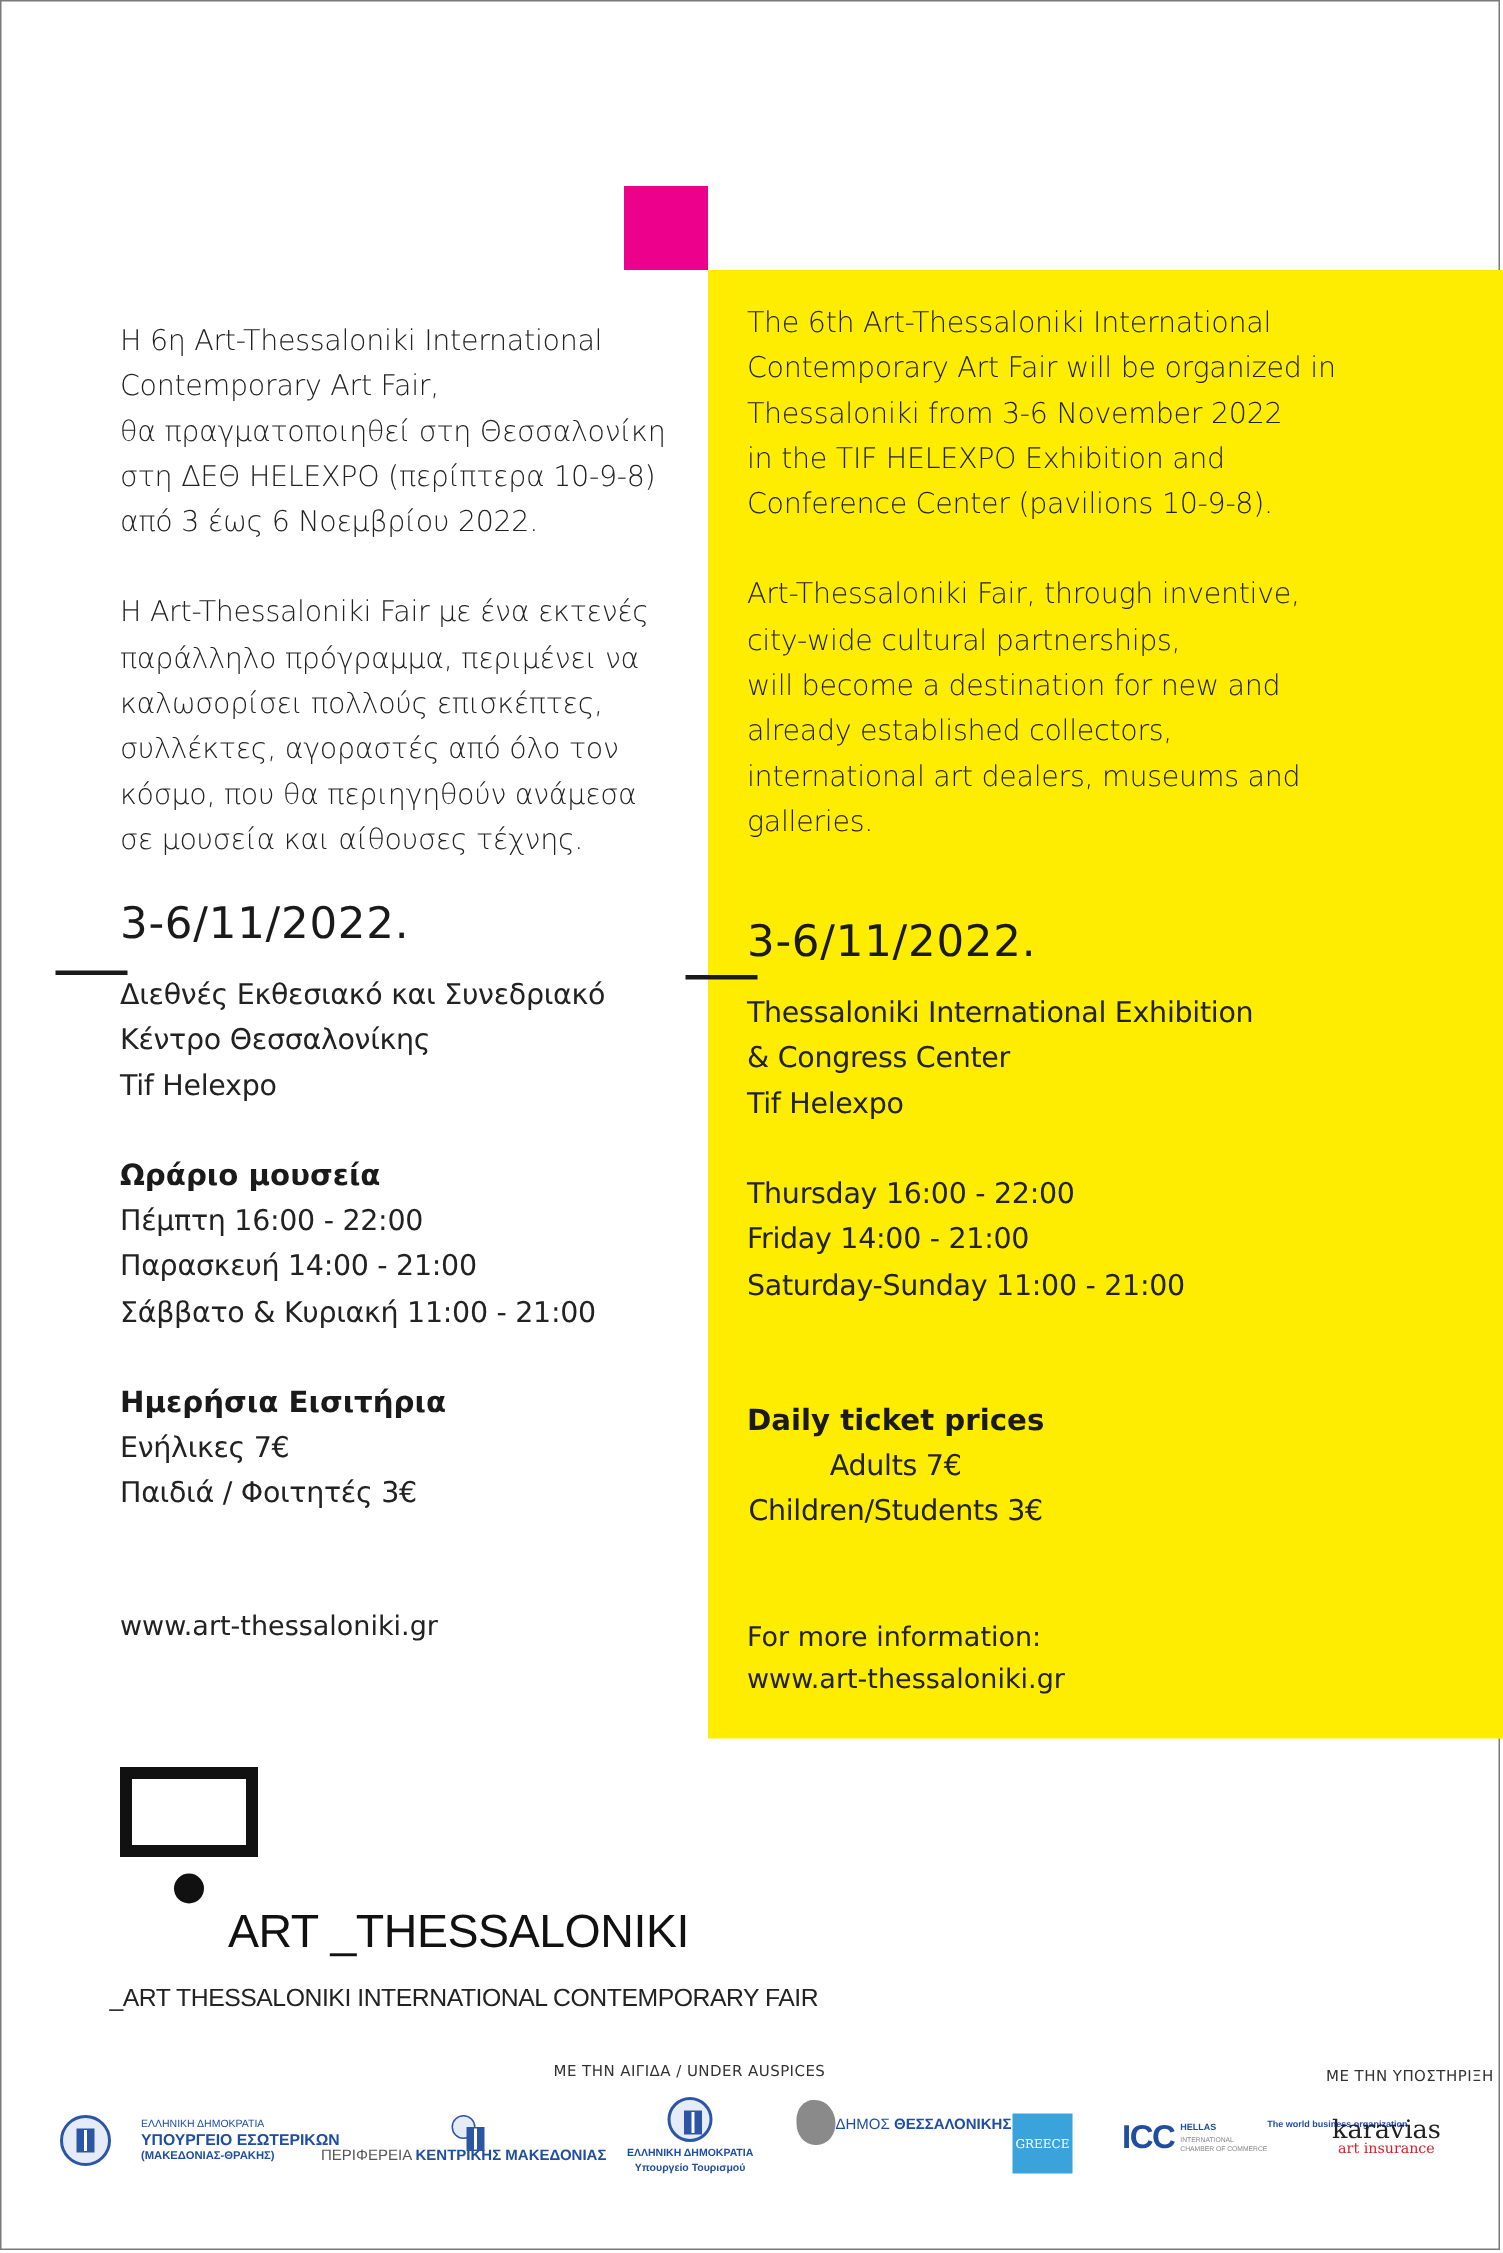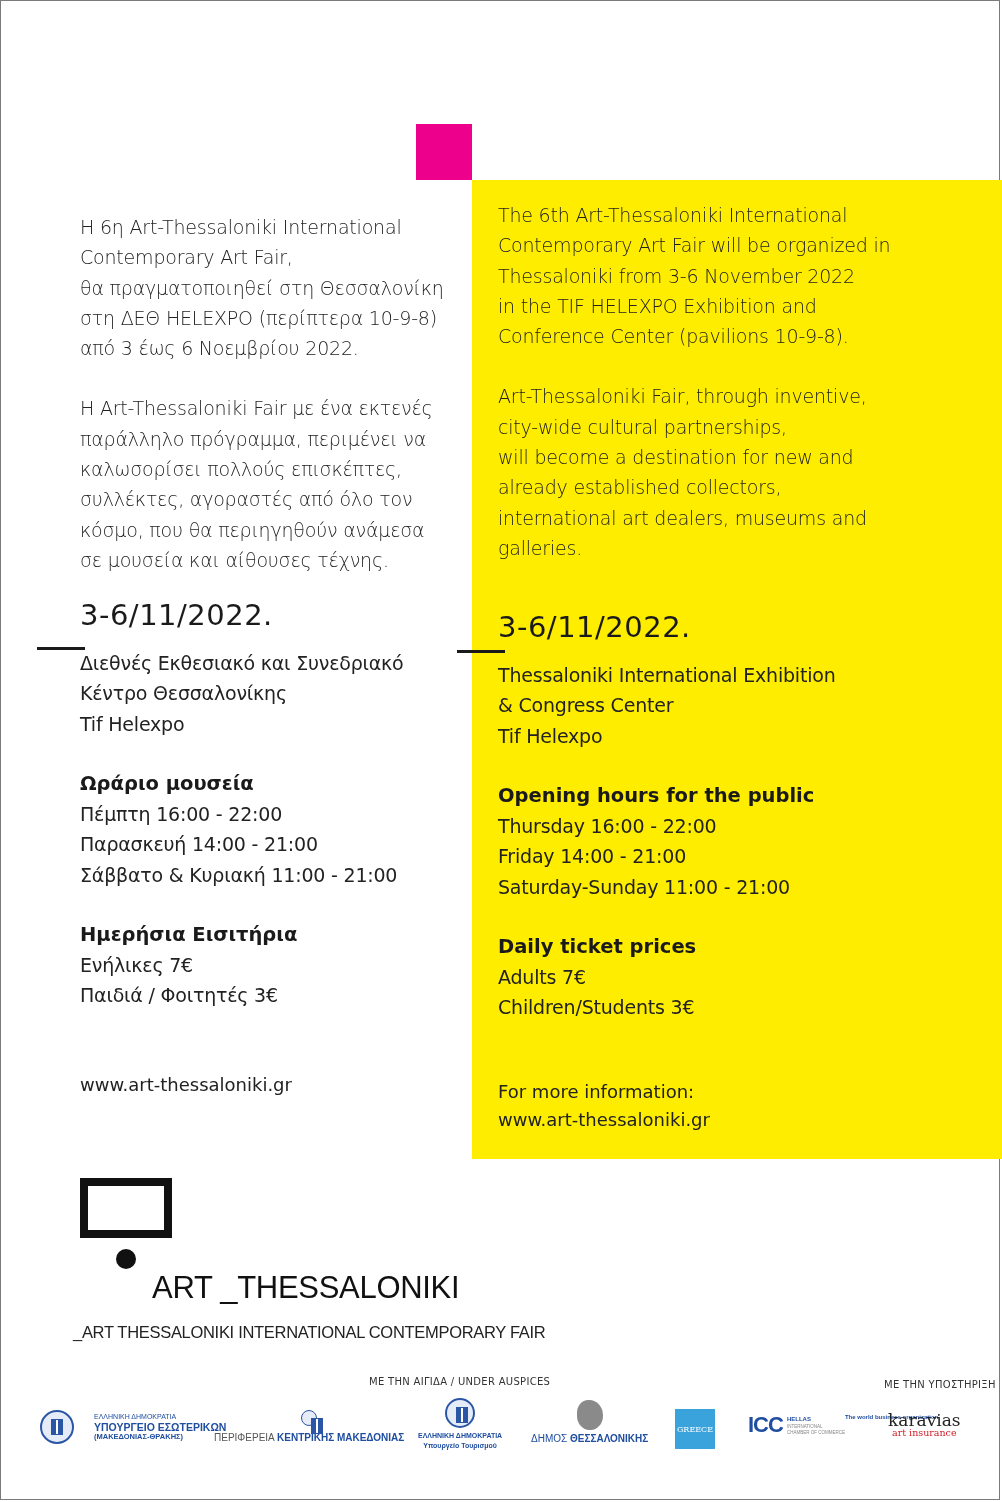--- a/index.html
+++ b/index.html
@@ -85,26 +85,25 @@
 galleries.</p>
 </div>
 <div class="date" style="left:498px; top:610px;">3-6/11/2022.</div>
 <div class="dash" style="left:457px; top:650px;"></div>
 <div class="blk" style="left:498px; top:660px;">
   <p class="p">Thessaloniki International Exhibition
 &amp; Congress Center
 Tif Helexpo</p>
 </div>
 <div class="blk" style="left:498px; top:781px;">
-  <p class="h">Opening hours for the public</p>
   <p class="p">Thursday 16:00 - 22:00
 Friday 14:00 - 21:00
 Saturday-Sunday 11:00 - 21:00</p>
 </div>
-<div class="blk" style="left:498px; top:932px;">
+<div class="blk" style="left:498px; top:932px;text-align:center;">
   <p class="h">Daily ticket prices</p>
   <p class="p">Adults 7€
 Children/Students 3€</p>
 </div>
 <div class="blk" style="left:498px; top:1078px;">
   <p class="info">For more information:</p>
   <p class="info">www.art-thessaloniki.gr</p>
 </div>
 
 <div class="logo-frame"></div>
@@ -130,21 +129,21 @@
     <span style="color:#555;">ΠΕΡΙΦΕΡΕΙΑ </span><span style="color:#1f4ea0; font-weight:bold;">ΚΕΝΤΡΙΚΗΣ ΜΑΚΕΔΟΝΙΑΣ</span>
   </div>
 </div>
 
 <div class="sponsor" style="left:418px; top:1398px; flex-direction:column;">
   <div class="emblem" style="width:30px; height:30px;"></div>
   <div class="s-text" style="font-size:7px; font-weight:bold; margin-top:3px;">ΕΛΛΗΝΙΚΗ ΔΗΜΟΚΡΑΤΙΑ</div>
   <div class="s-text" style="font-size:7px; font-weight:bold;">Υπουργείο Τουρισμού</div>
 </div>
 
-<div class="sponsor" style="left:531px; top:1400px; flex-direction:column;">
+<div class="sponsor" style="left:531px; top:1400px; flex-direction:row;">
   <div style="width:26px; height:30px; border-radius:45% 55% 50% 50%; background:#8a8a8a;"></div>
   <div style="margin-top:3px; font-family:'Liberation Sans', sans-serif; font-size:10px; white-space:nowrap;">
     <span style="color:#1f4ea0;">ΔΗΜΟΣ </span><span style="color:#1f4ea0; font-weight:bold;">ΘΕΣΣΑΛΟΝΙΚΗΣ</span>
   </div>
 </div>
 
 <div class="sponsor" style="left:675px; top:1409px; width:40px; height:40px; background:#3ba3dc; justify-content:center;">
   <span style="font-family:'DejaVu Serif', serif; color:#fff; font-size:8px;">GREECE</span>
 </div>
 

